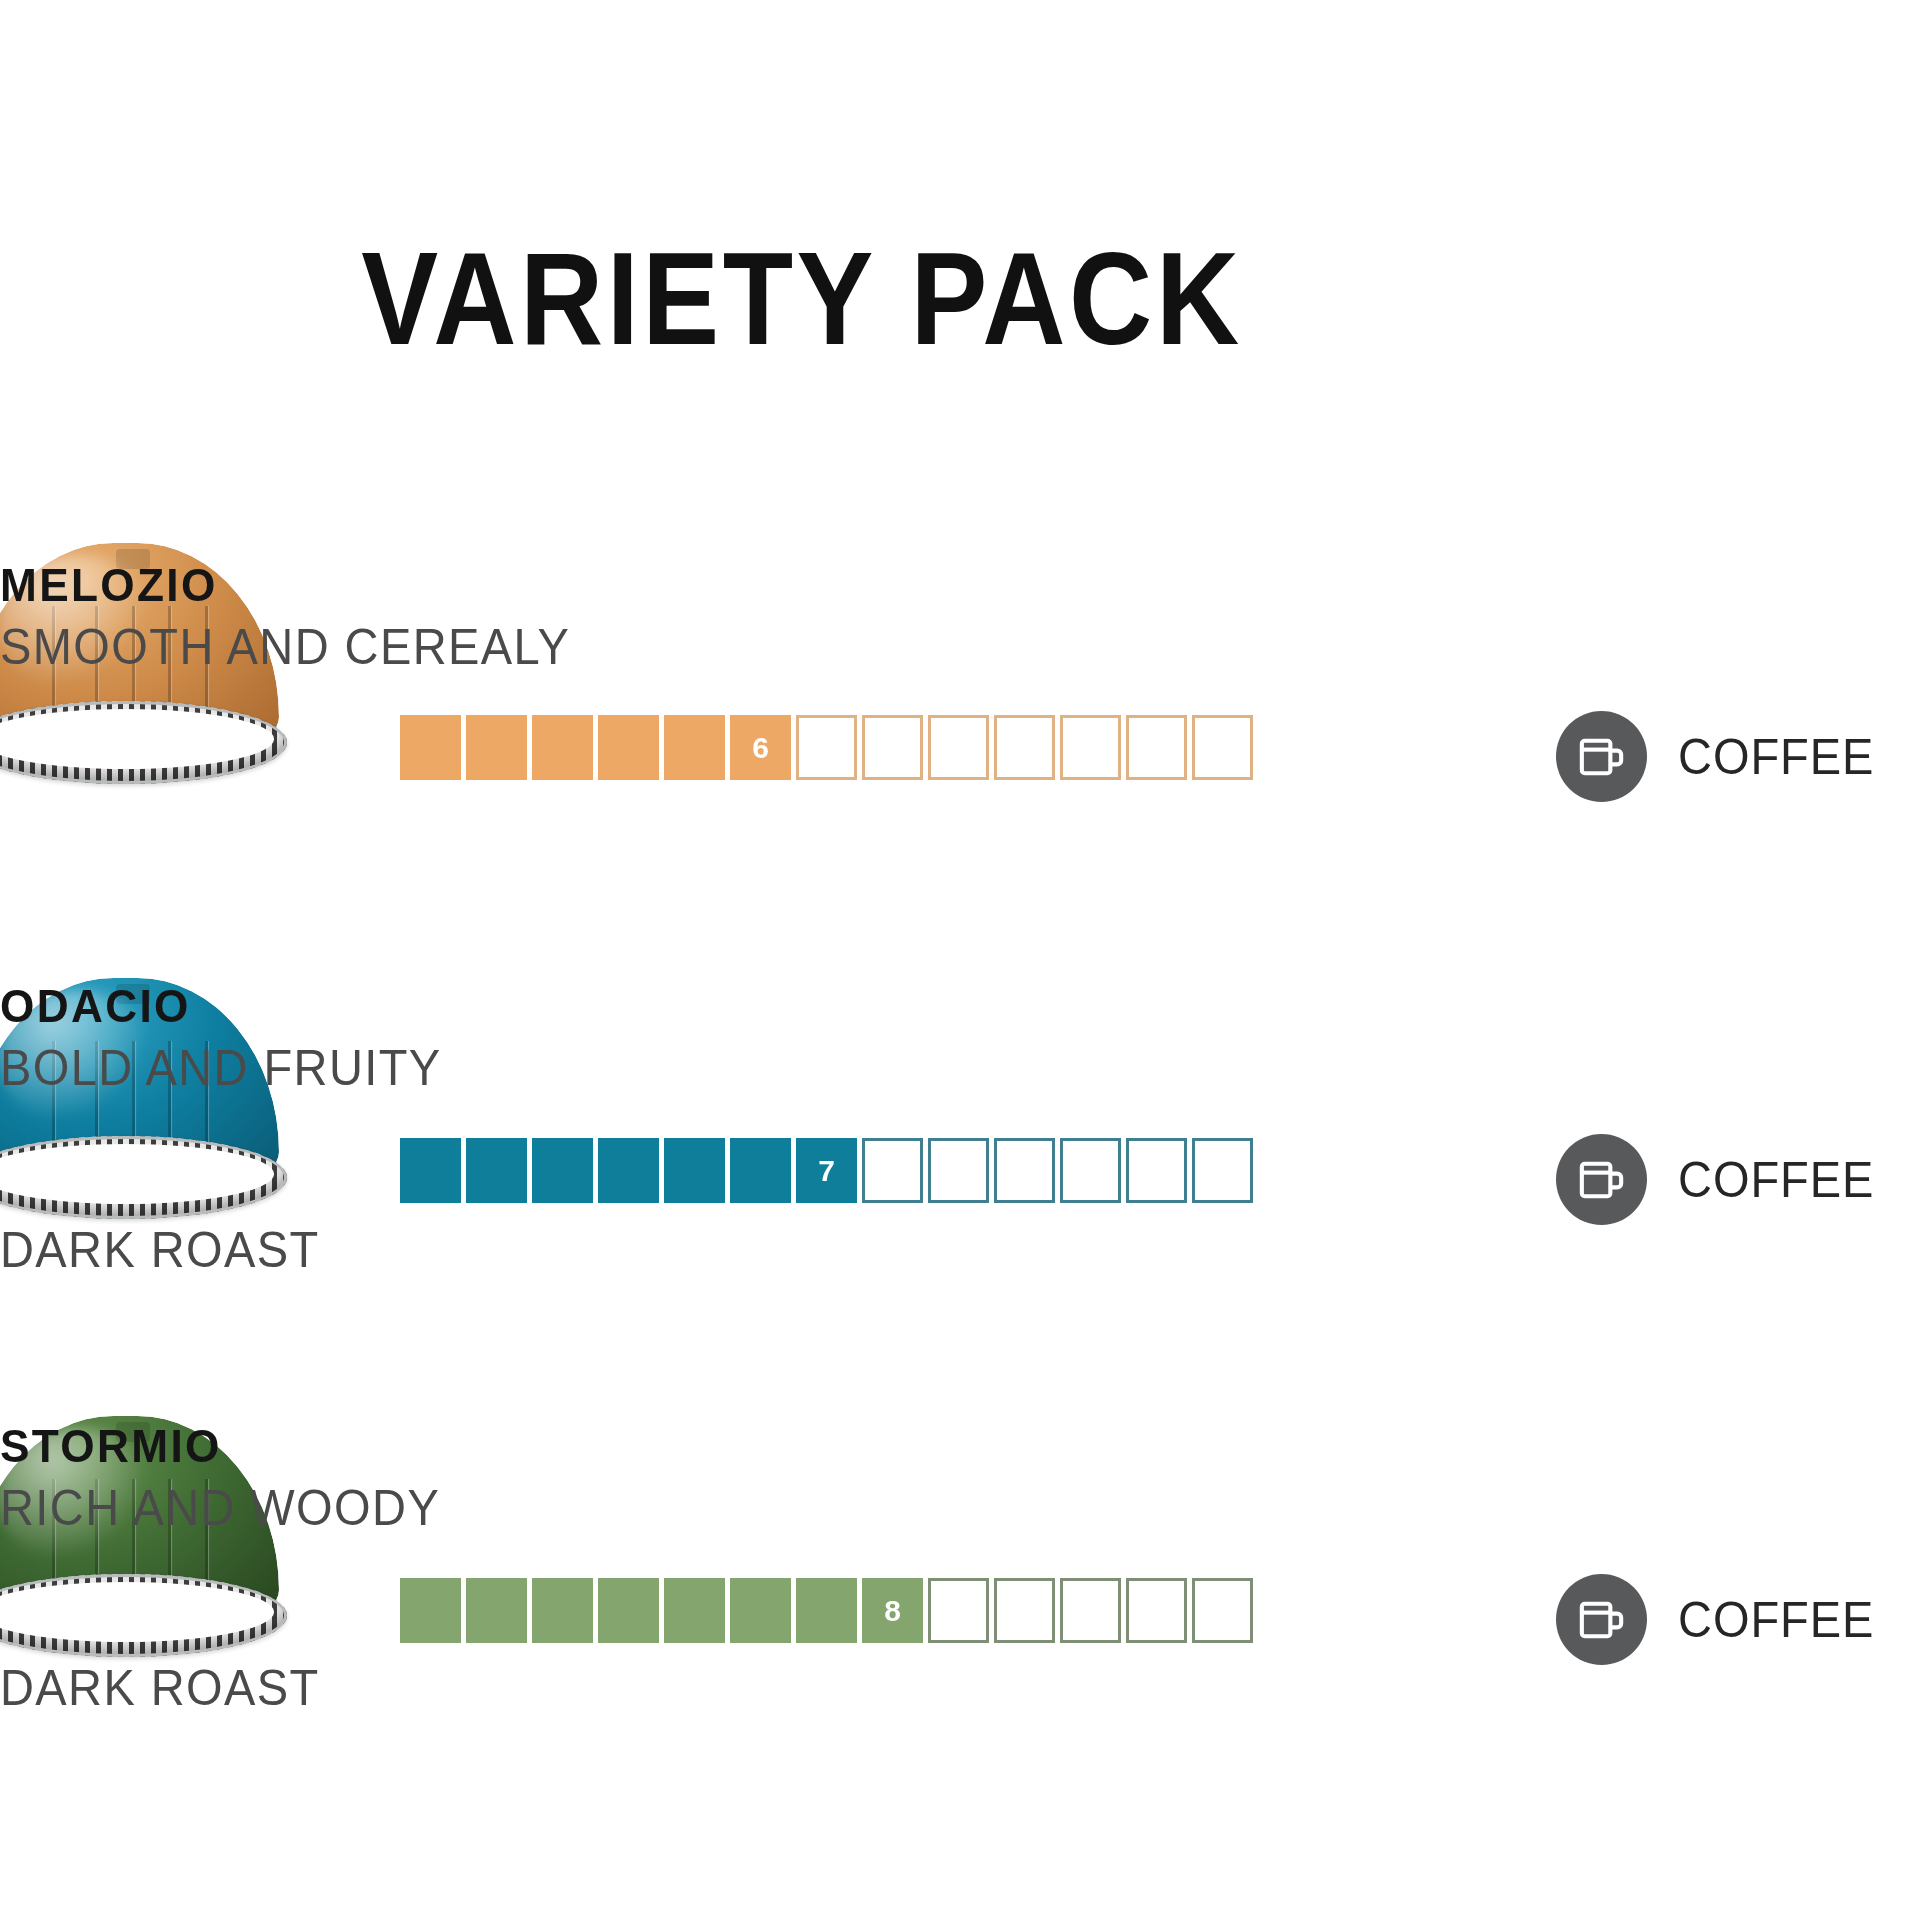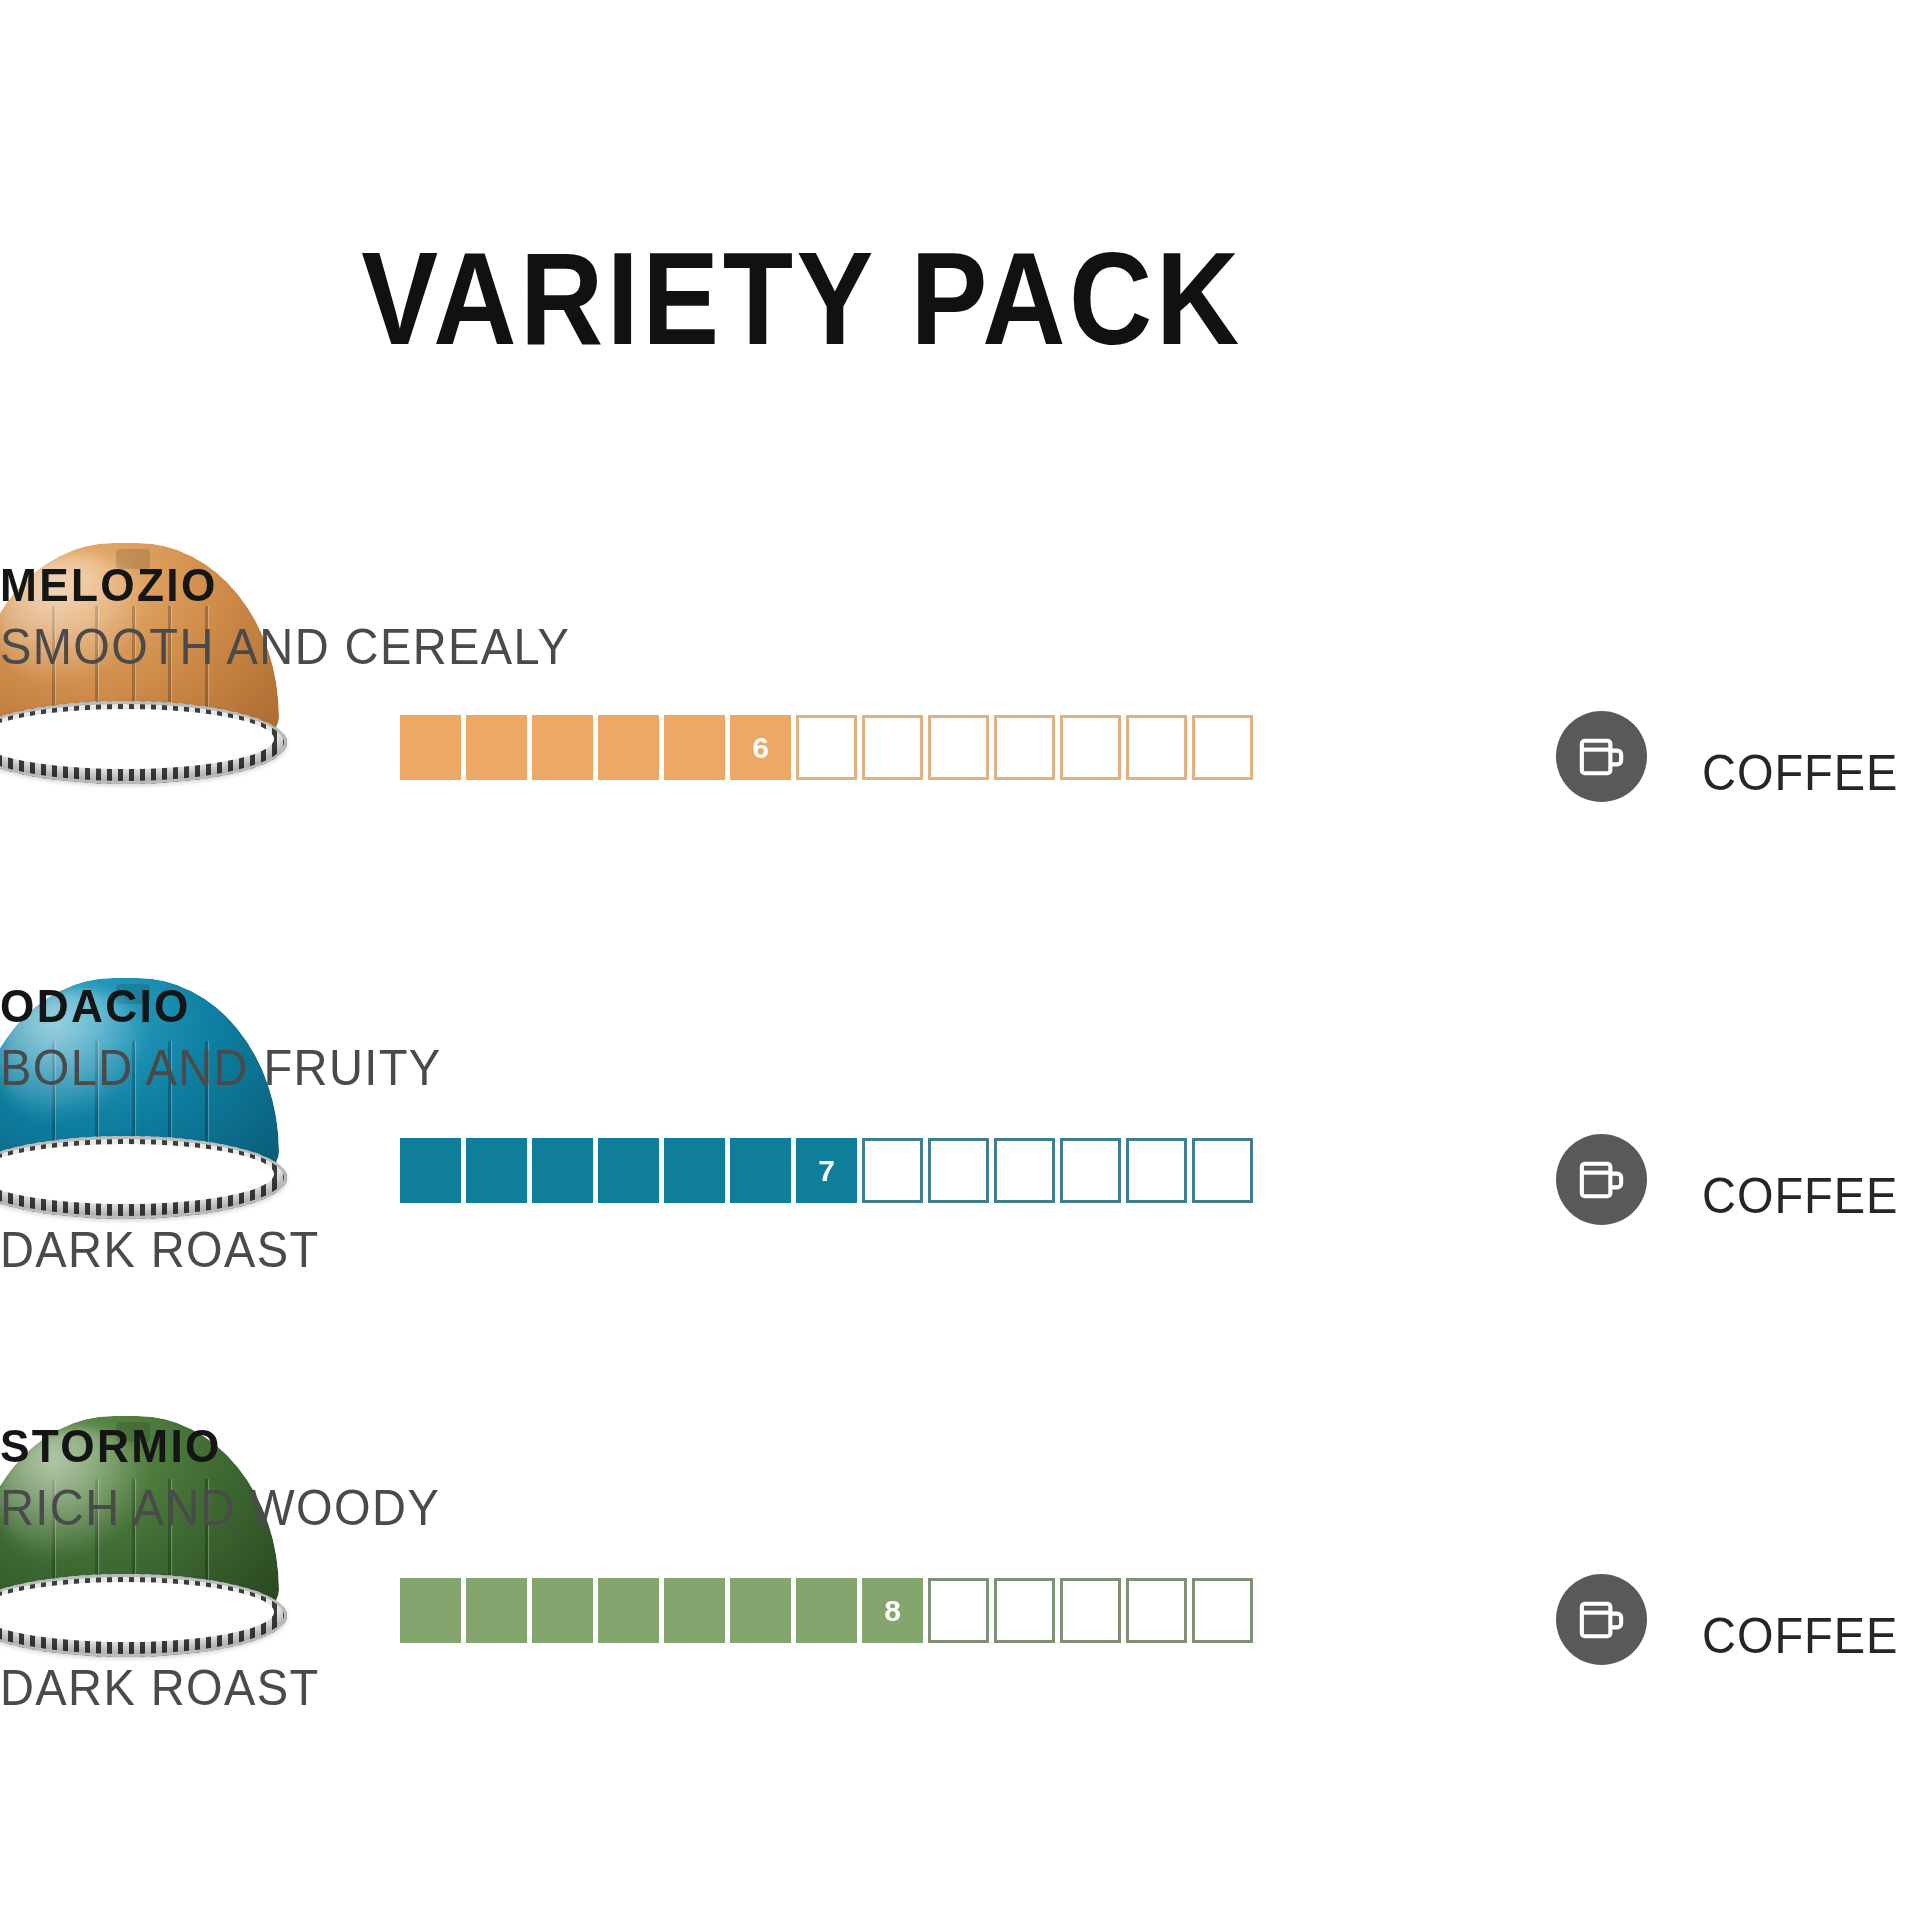--- a/index.html
+++ b/index.html
@@ -199,22 +199,22 @@
     border: 3px solid currentColor;
   }
   .meter-cell.filled {
     border: 0;
   }
 
   
   .coffee-badge {
     position: absolute;
     display: flex;
-    align-items: flex-end;
-    gap: 55px;
+    align-items: center;
+    gap: 31px;
   }
   .row-1 .coffee-badge { left: 1556px; top: 186px; }
   .row-2 .coffee-badge { left: 1556px; top: 174px; }
   .row-3 .coffee-badge { left: 1556px; top: 176px; }
 
   .badge-circle {
     width: 91px;
     height: 91px;
     border-radius: 50%;
     background: #58595b;

